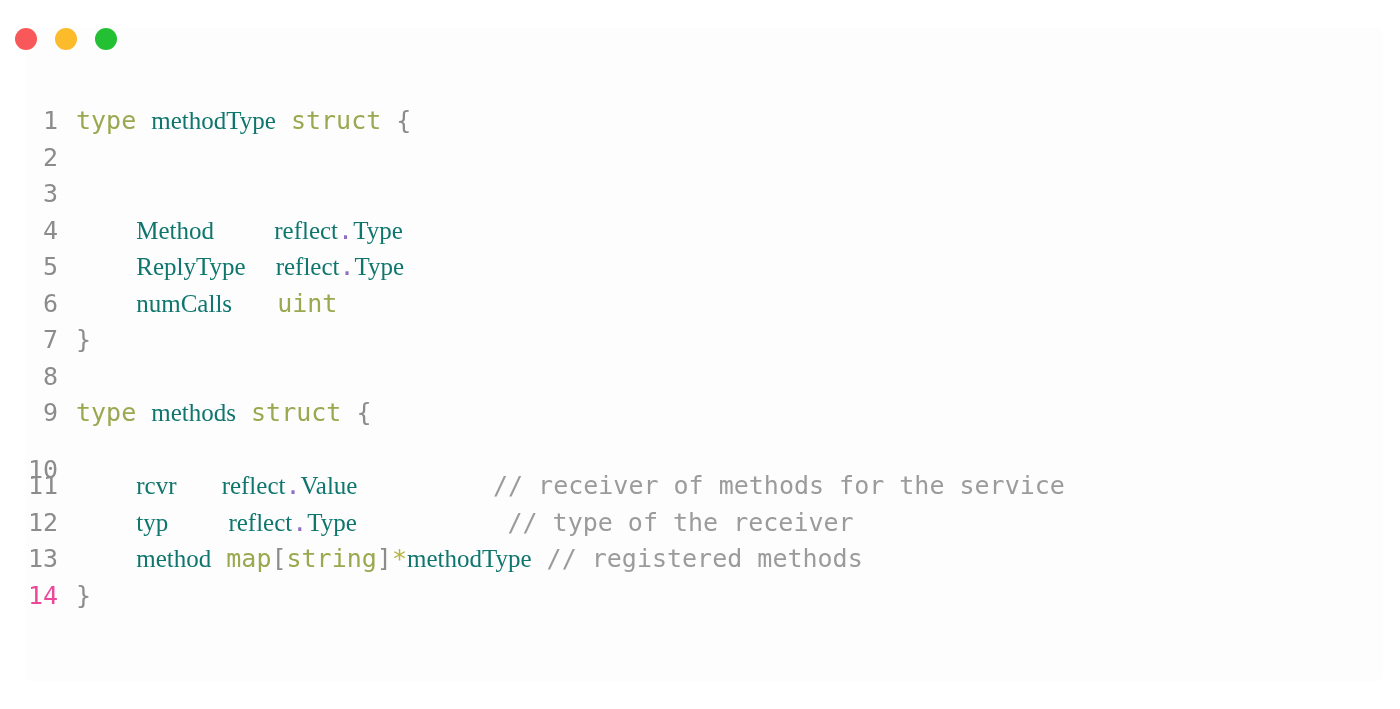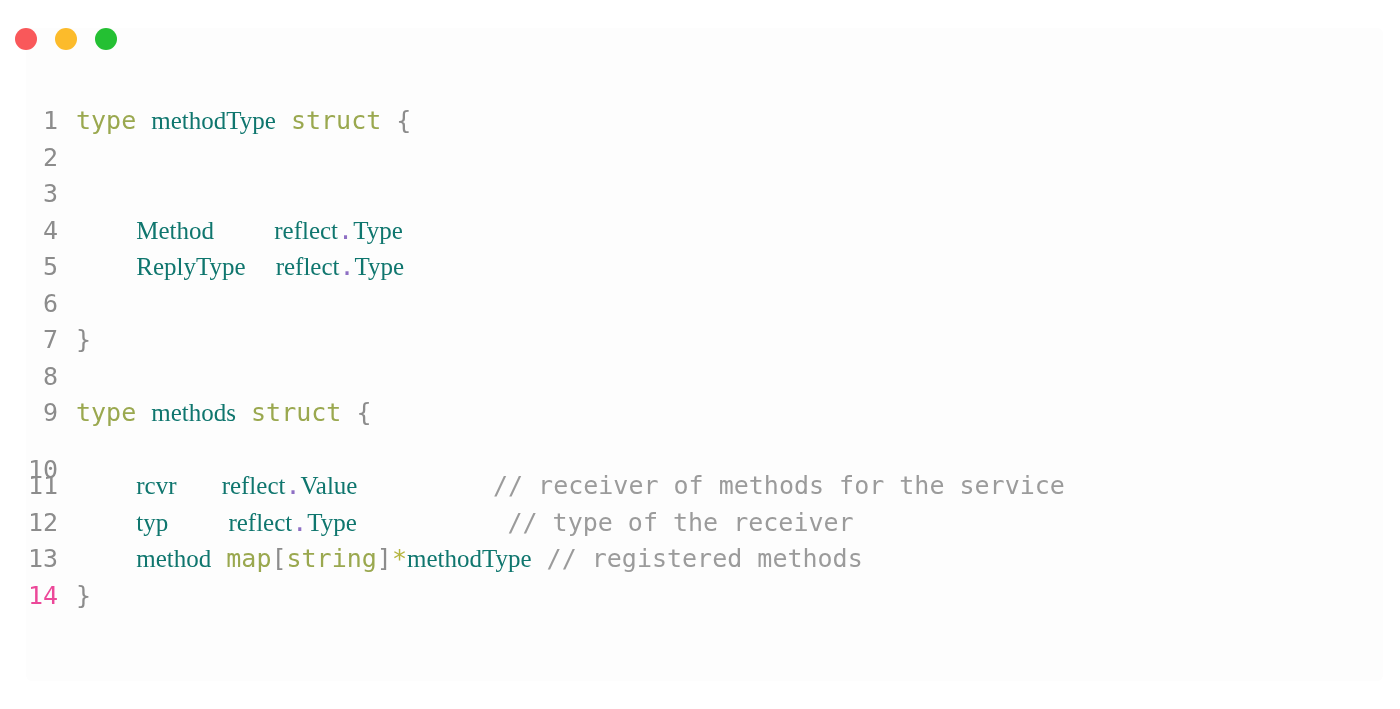--- a/index.html
+++ b/index.html
@@ -91,21 +91,21 @@
   <span class="dot" style="background: rgb(252, 187, 43);"></span>
   <span class="dot" style="background: rgb(36, 192, 51);"></span>
 </div>
 
 <div id="code-body">
     <div class="code-line"><span class="gutter" style="color: rgb(140, 140, 140);">1</span><span class="line-content"><span class="tok-keyword">type</span><span class="tok-plain"> </span><span class="tok-ident">methodType</span><span class="tok-plain"> </span><span class="tok-keyword">struct</span><span class="tok-plain"> </span><span class="tok-punct">{</span></span></div>
     <div class="code-line"><span class="gutter" style="color: rgb(140, 140, 140);">2</span></div>
     <div class="code-line"><span class="gutter" style="color: rgb(140, 140, 140);">3</span></div>
     <div class="code-line"><span class="gutter" style="color: rgb(140, 140, 140);">4</span><span class="line-content"><span class="tok-plain">    </span><span class="tok-ident">Method</span><span class="tok-plain">    </span><span class="tok-ident">reflect</span><span class="tok-dot">.</span><span class="tok-ident">Type</span></span></div>
     <div class="code-line"><span class="gutter" style="color: rgb(140, 140, 140);">5</span><span class="line-content"><span class="tok-plain">    </span><span class="tok-ident">ReplyType</span><span class="tok-plain">  </span><span class="tok-ident">reflect</span><span class="tok-dot">.</span><span class="tok-ident">Type</span></span></div>
-    <div class="code-line"><span class="gutter" style="color: rgb(140, 140, 140);">6</span></div>
+    <div class="code-line"><span class="gutter" style="color: rgb(140, 140, 140);">6</span><span class="line-content"><span class="tok-plain">    </span><span class="tok-ident">numCalls</span><span class="tok-plain">   </span><span class="tok-type">uint</span></span></div>
     <div class="code-line"><span class="gutter" style="color: rgb(140, 140, 140);">7</span><span class="line-content"><span class="tok-punct">}</span></span></div>
     <div class="code-line"><span class="gutter" style="color: rgb(140, 140, 140);">8</span><span class="line-content"></span></div>
     <div class="code-line"><span class="gutter" style="color: rgb(140, 140, 140);">9</span><span class="line-content"><span class="tok-keyword">type</span><span class="tok-plain"> </span><span class="tok-ident">methods</span><span class="tok-plain"> </span><span class="tok-keyword">struct</span><span class="tok-plain"> </span><span class="tok-punct">{</span></span></div>
     <div class="code-line"><span class="gutter" style="color: rgb(140, 140, 140); margin-top: 20px;">10</span></div>
     <div class="code-line"><span class="gutter" style="color: rgb(140, 140, 140);">11</span><span class="line-content"><span class="tok-plain">    </span><span class="tok-ident">rcvr</span><span class="tok-plain">   </span><span class="tok-ident">reflect</span><span class="tok-dot">.</span><span class="tok-ident">Value</span><span class="tok-plain">         </span><span class="tok-comment">// receiver of methods for the service</span></span></div>
     <div class="code-line"><span class="gutter" style="color: rgb(140, 140, 140);">12</span><span class="line-content"><span class="tok-plain">    </span><span class="tok-ident">typ</span><span class="tok-plain">    </span><span class="tok-ident">reflect</span><span class="tok-dot">.</span><span class="tok-ident">Type</span><span class="tok-plain">          </span><span class="tok-comment">// type of the receiver</span></span></div>
     <div class="code-line"><span class="gutter" style="color: rgb(140, 140, 140);">13</span><span class="line-content"><span class="tok-plain">    </span><span class="tok-ident">method</span><span class="tok-plain"> </span><span class="tok-type">map</span><span class="tok-punct">[</span><span class="tok-type">string</span><span class="tok-punct">]</span><span class="tok-op">*</span><span class="tok-ident">methodType</span><span class="tok-plain"> </span><span class="tok-comment">// registered methods</span></span></div>
     <div class="code-line"><span class="gutter" style="color: #ec4899;">14</span><span class="line-content"><span class="tok-punct">}</span></span></div>
   </div>
 

